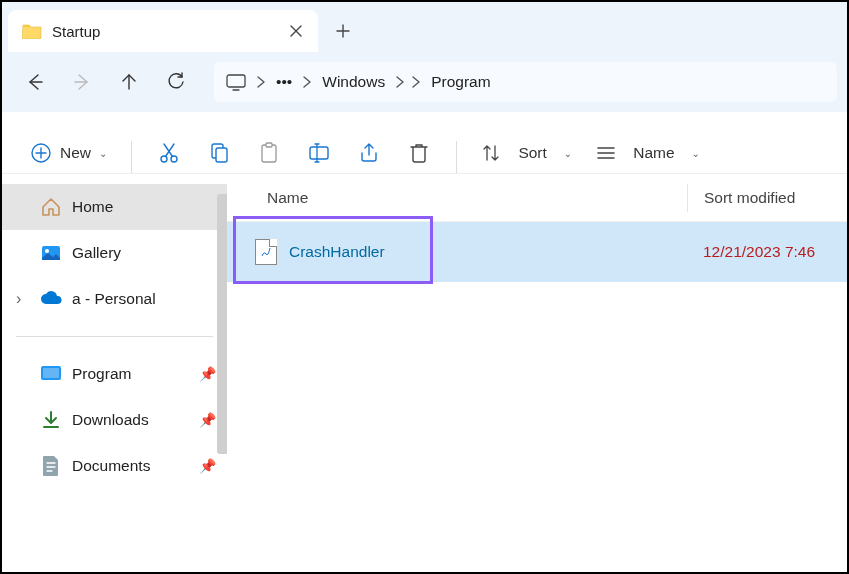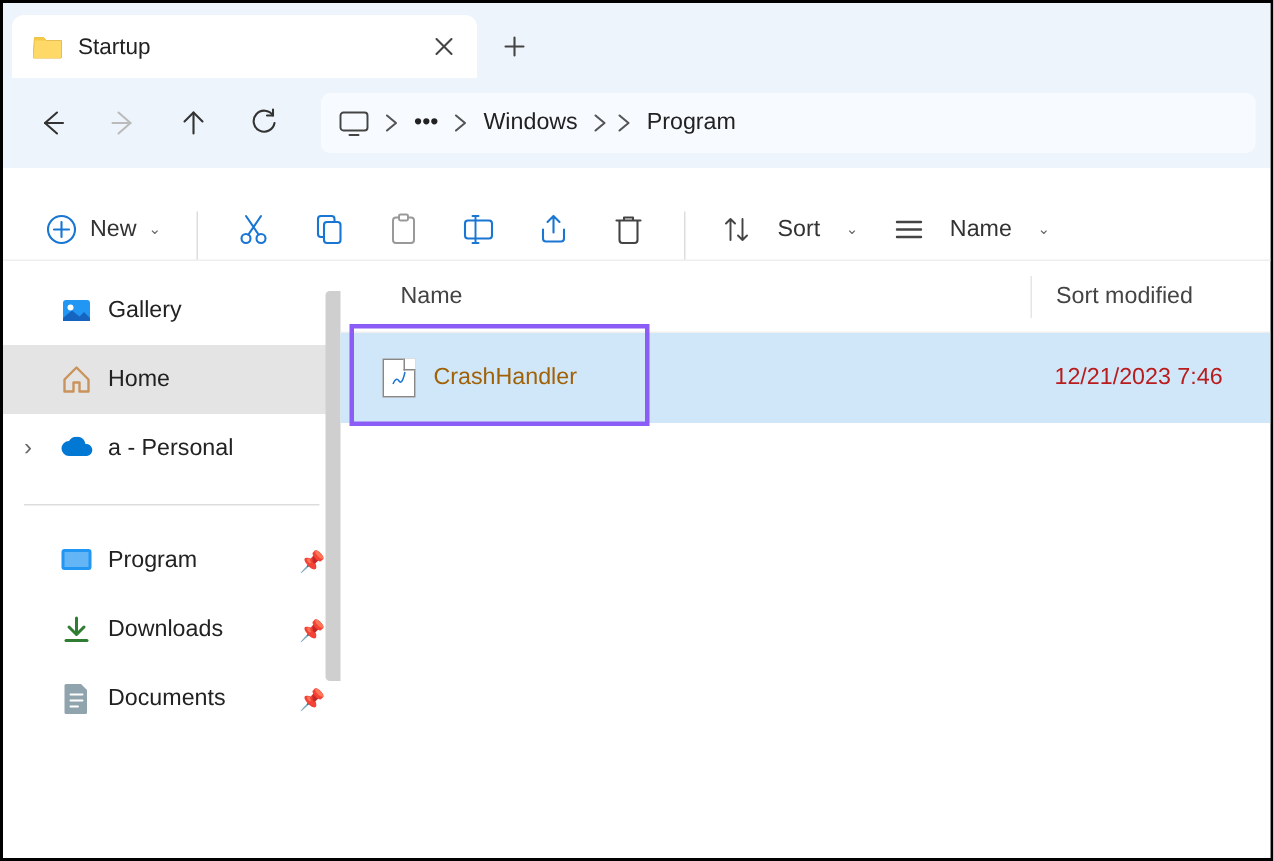--- a/index.html
+++ b/index.html
@@ -46,21 +46,21 @@
   
   .content { flex: 1; background: #fff; display: flex; flex-direction: column; position: relative; }
   .col-handle { position: absolute; top: -6px; left: 50%; transform: translateX(-50%); color: #888; font-size: 11px; }
   .headers { height: 48px; display: flex; align-items: center; border-bottom: 1px solid #f0f0f0; padding-left: 40px; position: relative;}
   .hdr { font-size: 15.5px; color: #444; }
   .hdr.name { flex: 0 0 420px; }
   .hdr.date { flex: 1; border-left: 1px solid #e5e5e5; padding-left: 16px; height: 28px; display:flex; align-items:center;}
   
   .row { height: 60px; display: flex; align-items: center; background: #cfe7f9; position: relative; }
   .row .file-area { display: flex; align-items: center; gap: 12px; padding-left: 28px; flex: 0 0 460px; }
-  .row .file-name { font-size: 15.5px; color: #a16207; }
+  .row .file-name { font-size: 15.5px; color: #0369a1; }
   .row .file-icon { width: 22px; height: 26px; border: 1px solid #888; background: #fff; position: relative; display:flex; align-items:center; justify-content:center;}
   .row .file-icon::before { content:""; position:absolute; top:-1px; right:-1px; width:7px; height:7px; background:#fff; border-left:1px solid #888; border-bottom:1px solid #888;}
   .row .date-val { font-size: 15.5px; color: #b91c1c; padding-left: 16px; }
   .highlight-box { position: absolute; border: 3px solid #8b5cf6; pointer-events: none; }
   
   svg { display: block; }
 </style>
 </head>
 <body>
 
@@ -206,37 +206,37 @@
       <svg width="20" height="20" viewBox="0 0 20 20">
           <path d="M2 5 h16 M2 10 h16 M2 15 h16" stroke="#444" stroke-width="1.6" stroke-linecap="round"></path>
         </svg>
       <span class="lbl">Name</span>
       <span class="chev">⌄</span>
     </div>
   </div>
 
   <div class="main">
     <div class="sidebar">
+      <div class="sb-item selected">
+        <span class="sb-icon">
+          <svg width="22" height="22" viewBox="0 0 22 22">
+              <path d="M3 11 L11 3 L19 11 V19 H13 V13 H9 V19 H3 Z" fill="none" stroke="#c9935b" stroke-width="1.6" stroke-linejoin="round"></path>
+            </svg>
+        </span>
+        <span>Home</span>
+      </div>
       <div class="sb-item">
         <span class="sb-icon">
           <svg width="22" height="22" viewBox="0 0 22 22">
               <rect x="2" y="4" width="18" height="14" rx="2" fill="#2196f3"></rect>
               <circle cx="7" cy="9" r="2" fill="#fff"></circle>
               <path d="M2 16 L8 11 L13 15 L16 12 L20 16 V18 H2 Z" fill="#1565c0"></path>
             </svg>
         </span>
         <span>Gallery</span>
-      </div>
-      <div class="sb-item selected">
-        <span class="sb-icon">
-          <svg width="22" height="22" viewBox="0 0 22 22">
-              <path d="M3 11 L11 3 L19 11 V19 H13 V13 H9 V19 H3 Z" fill="none" stroke="#c9935b" stroke-width="1.6" stroke-linejoin="round"></path>
-            </svg>
-        </span>
-        <span>Home</span>
       </div>
       <div class="sb-item expandable">
         <span class="sb-icon">
           <svg width="22" height="16" viewBox="0 0 22 16">
               <path d="M6 13 a5 5 0 0 1 0 -10 a6 6 0 0 1 11 2 a4 4 0 0 1 1 8 z" fill="#0078d4"></path>
             </svg>
         </span>
         <span>a - Personal</span>
       </div>
       <div class="sb-divider"></div>

